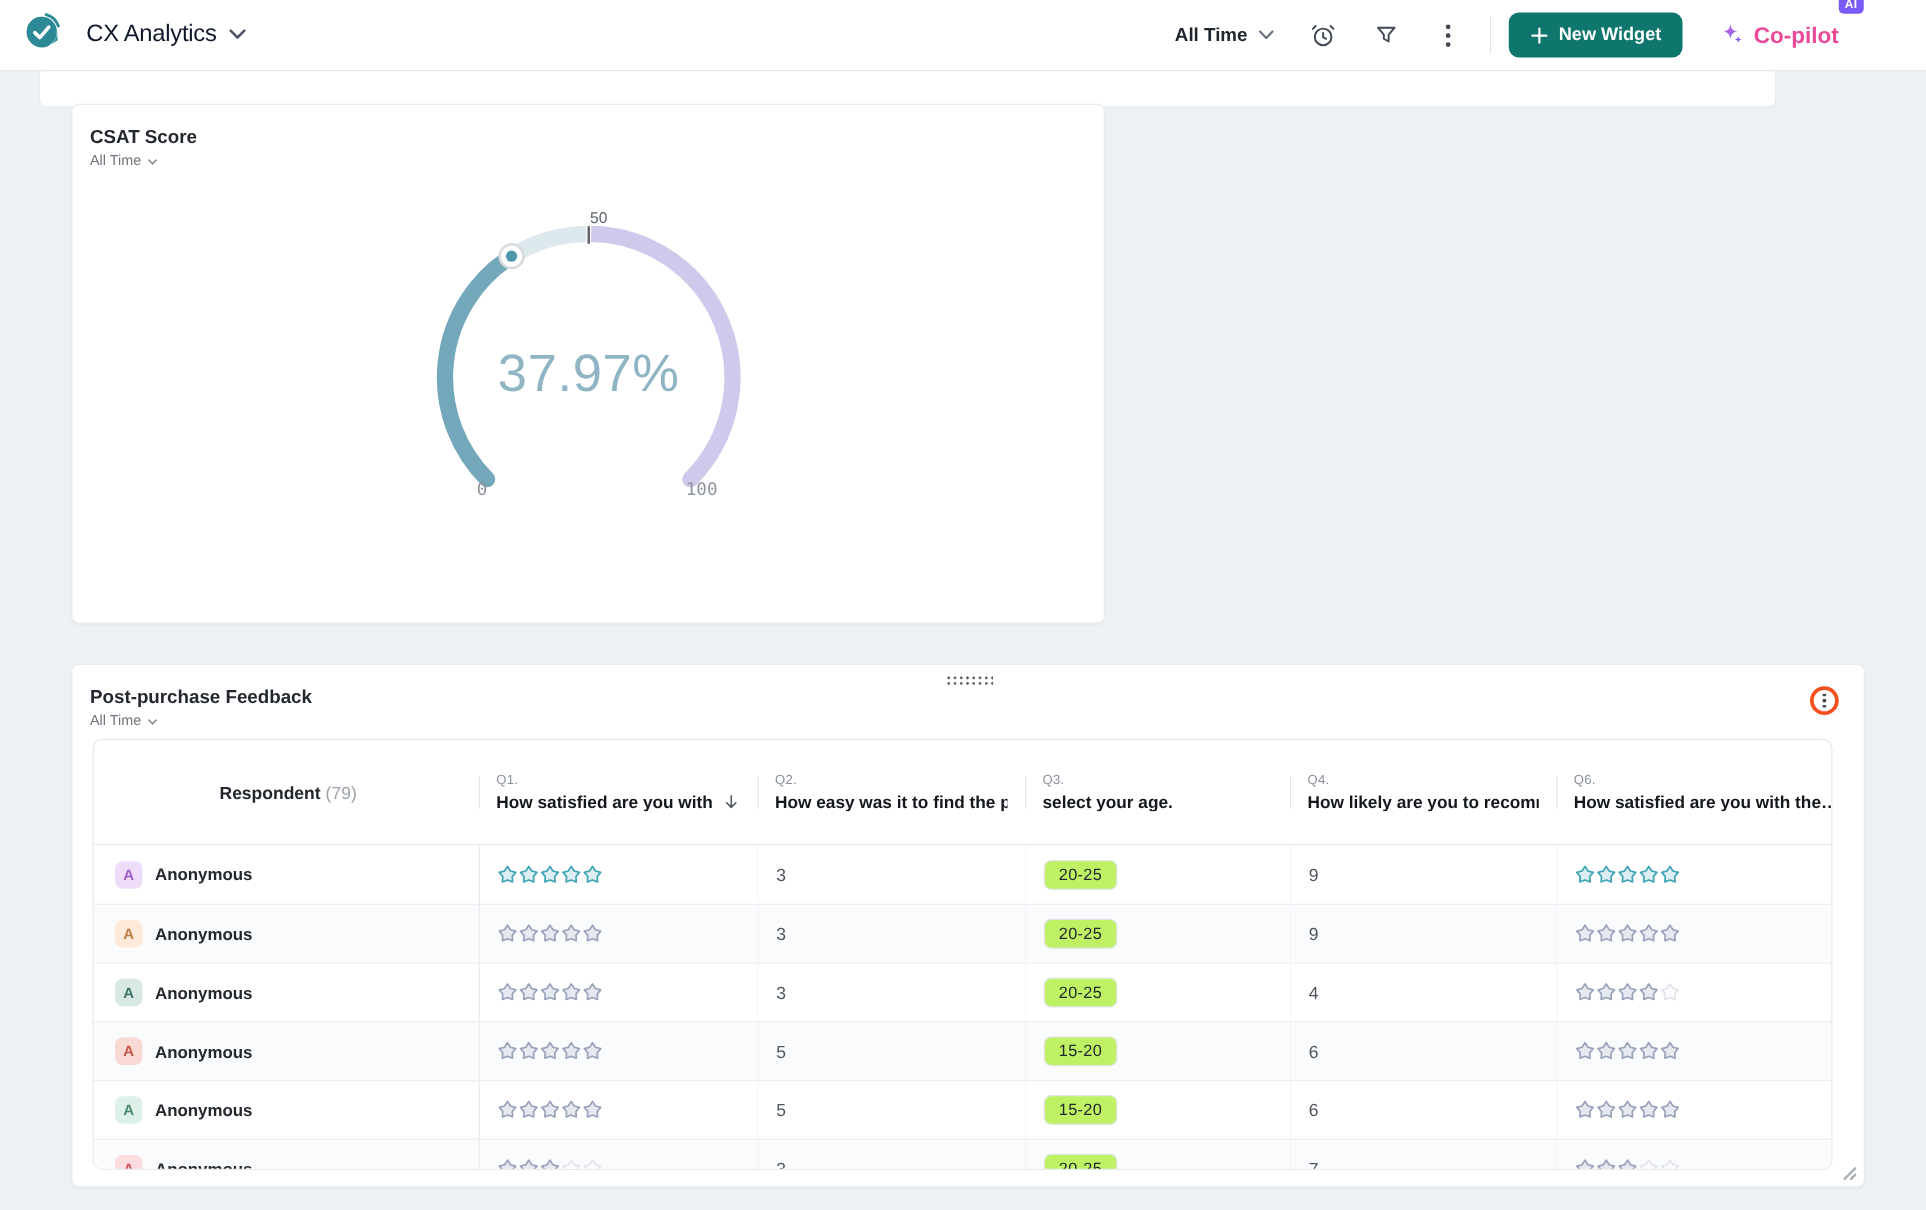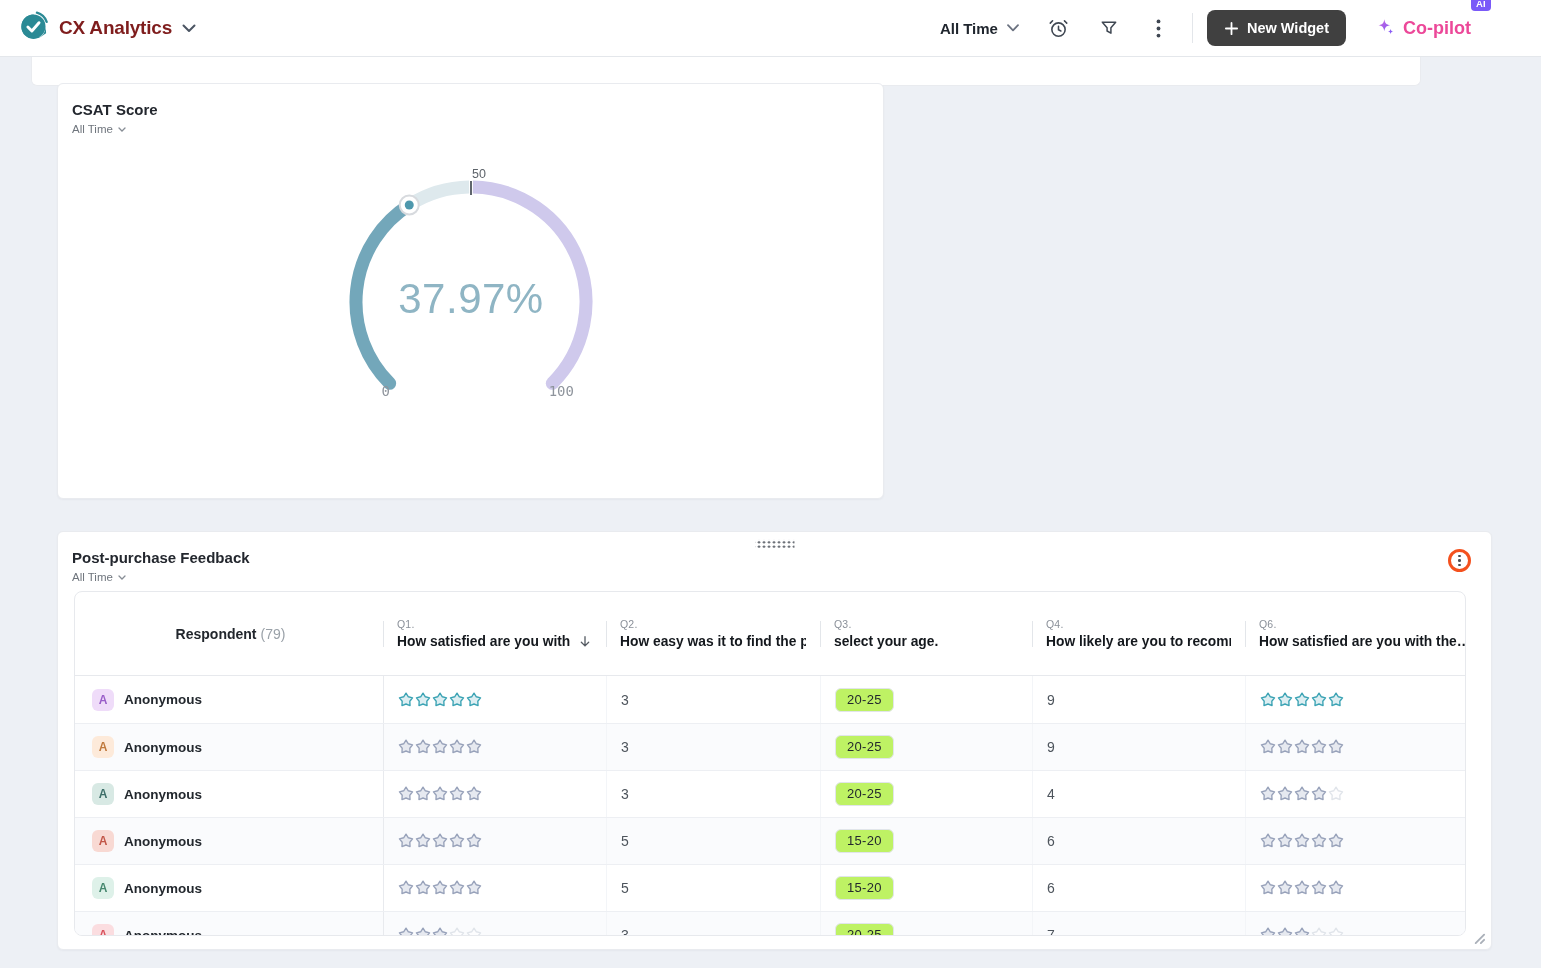--- a/index.html
+++ b/index.html
@@ -5,29 +5,29 @@
   * { box-sizing: border-box; margin: 0; padding: 0; }
   html,body { width:1541px; height:968px; }
   body { font-family:"Liberation Sans", sans-serif; background:#edf0f5; overflow:hidden; }
   .page { position:relative; width:1541px; height:968px; background:#edf0f5; }
 
   
   .topbar { position:absolute; top:0; left:0; width:1541px; height:57px; background:#fff;
             border-bottom:1px solid #e4e7eb; display:flex; align-items:center;
             justify-content:space-between; padding:0 70px 0 18px; z-index:5; }
   .brand { display:flex; align-items:center; gap:10px; }
-  .brand-title { font-size:19px; font-weight:700; color:#7f1d1d; letter-spacing:-0.2px; }
+  .brand-title { font-size:19px; font-weight:400; color:#0f172a; letter-spacing:-0.2px;margin-left:10px; }
   .chev { display:inline-block; }
   .topbar-right { display:flex; align-items:center; }
   .time-filter { display:flex; align-items:center; gap:9px; cursor:pointer; margin-right:28px; }
   .time-filter span { font-size:15px; font-weight:700; color:#20262e; }
   .icon-btn { background:none; border:none; cursor:pointer; display:flex; align-items:center;
               justify-content:center; width:24px; height:24px; margin-right:26px; }
   .tb-divider { width:1px; height:30px; background:#e3e6ea; margin:0 14px 0 -5px; }
-  .new-widget-btn { display:flex; align-items:center; gap:8px; background:#404040; color:#fff;
+  .new-widget-btn { display:flex; align-items:center; gap:8px; background:#0f766e; color:#fff;
                     border:none; border-radius:8px; height:36px; padding:0 17px; font-size:14.5px;
                     font-weight:600; cursor:pointer; font-family:inherit; }
   .copilot { position:relative; display:flex; align-items:center; gap:7px; margin-left:30px; cursor:pointer; }
   .copilot-label { font-size:18px; font-weight:700; color:#ec4899; }
   .ai-badge { position:absolute; top:-22px; right:-20px; background:#7a5af8; color:#fff;
               font-size:9.5px; font-weight:700; padding:2px 5px; border-radius:4px; letter-spacing:.3px; }
 
   
   .content { position:absolute; top:57px; left:0; width:1541px; height:911px; }
   .widget { position:absolute; background:#fff; border:1px solid #e9ebef; border-radius:6px;

